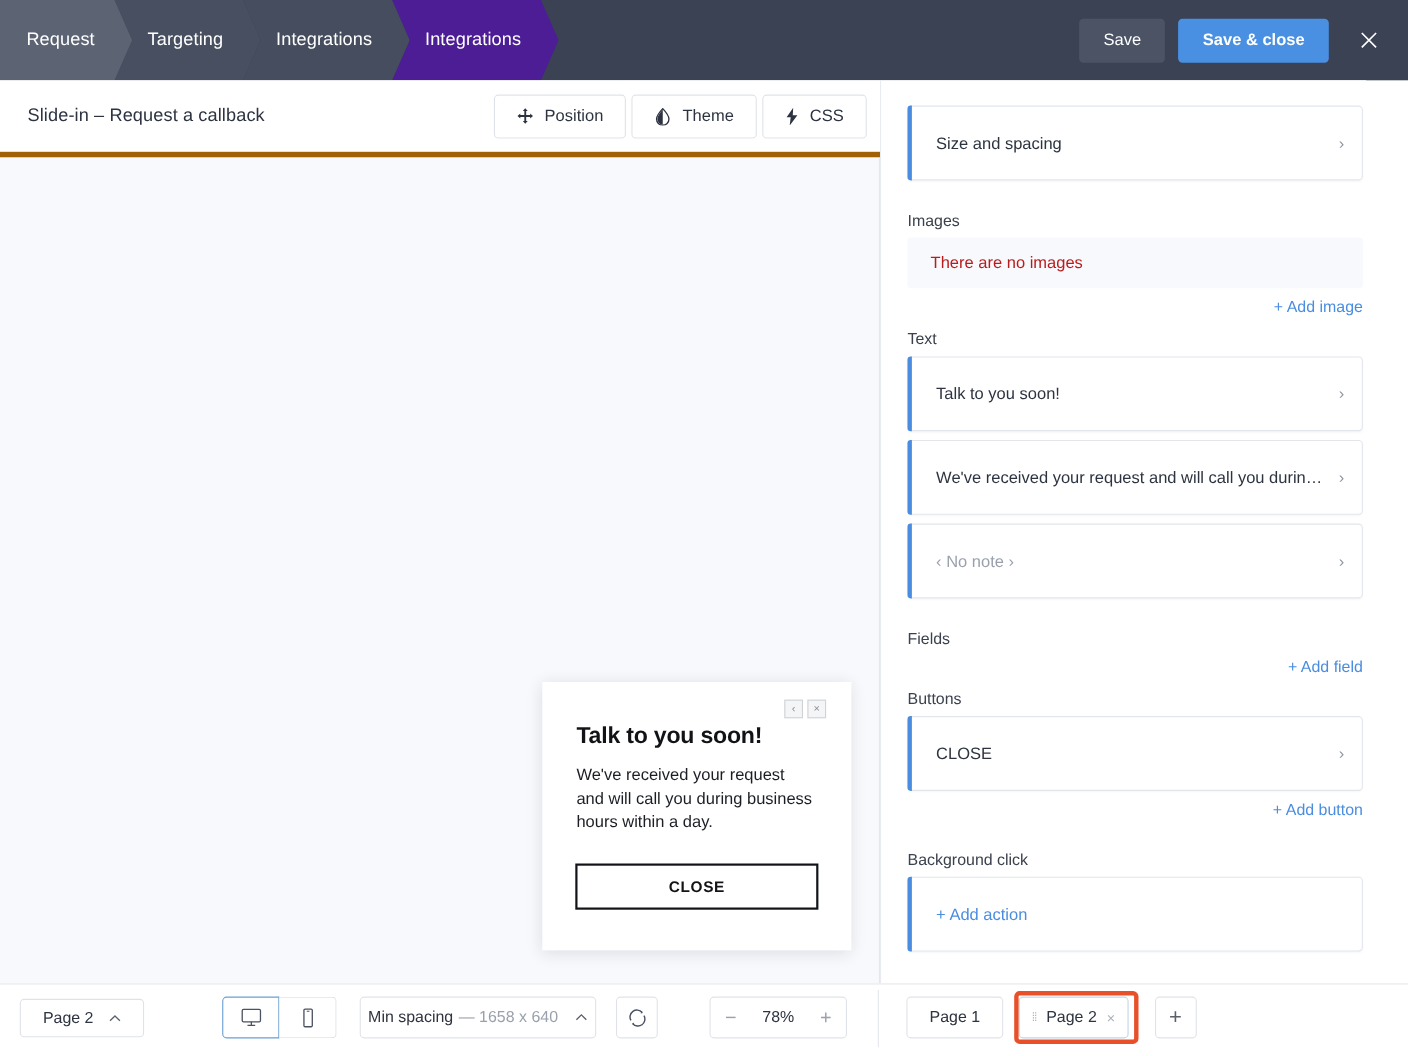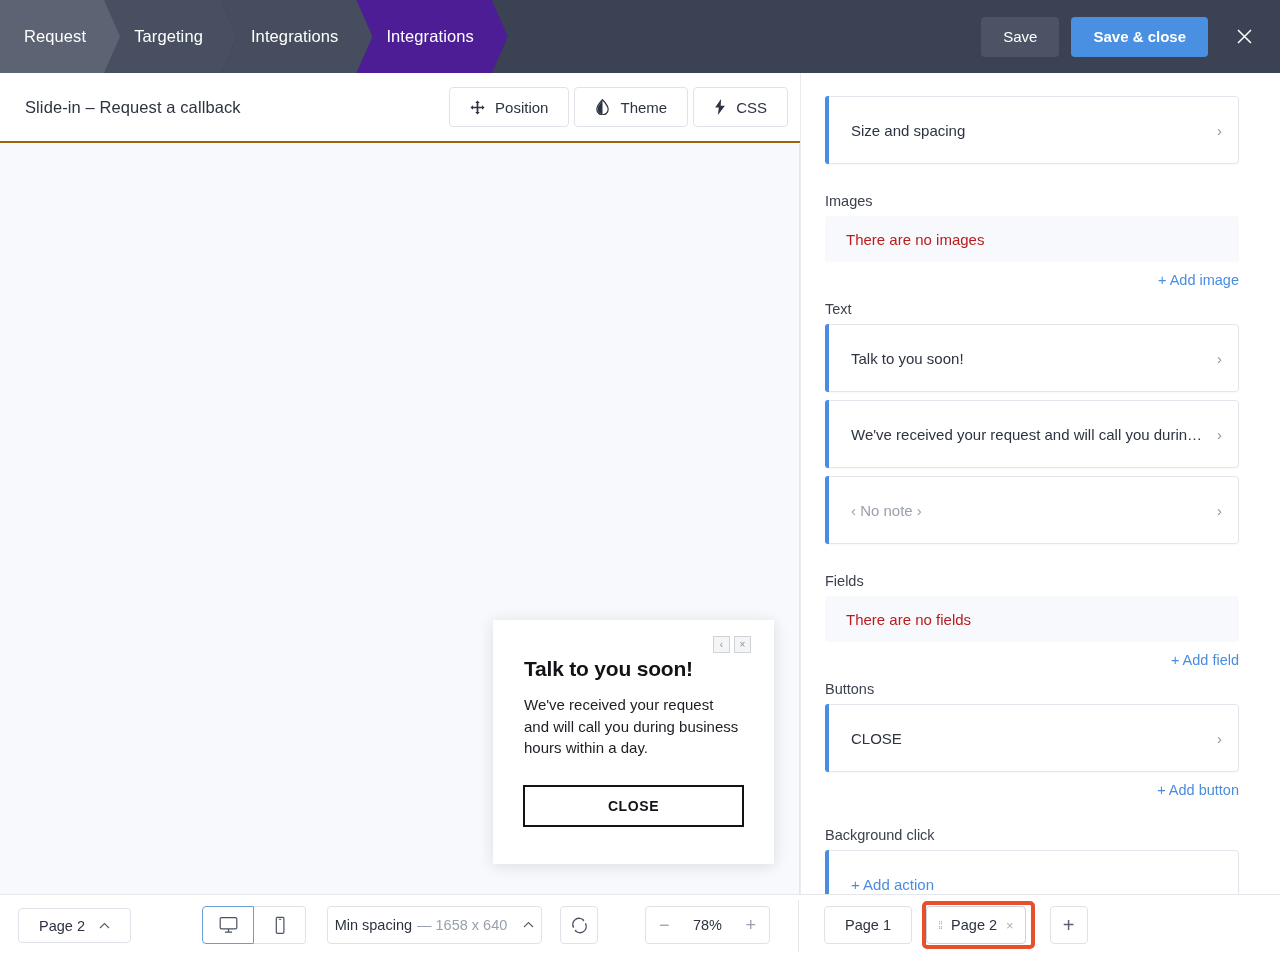--- a/index.html
+++ b/index.html
@@ -68,21 +68,21 @@
     width: 36px; height: 36px;
     display: flex; align-items: center; justify-content: center;
     cursor: pointer; margin-left: 6px;
   }
 
   
   #subbar {
     position: absolute; top: 73px; left: 0;
     width: 800px; height: 70px;
     background: #ffffff;
-    border-bottom: 2px solid #a16207;
+    border-bottom: 5px solid #a16207;
     display: flex; align-items: center;
   }
   #doc-title {
     margin-left: 25px;
     font-size: 16.5px;
     color: #2d3340;
     letter-spacing: .1px;
   }
   #subbar-actions {
     margin-left: auto; margin-right: 12px;
@@ -396,21 +396,20 @@
       <span class="chev">›</span>
     </div>
     <div style="height:8px"></div>
     <div class="card">
       <span class="card-label muted">‹ No note ›</span>
       <span class="chev">›</span>
     </div>
 
     <div style="height:29px"></div>
     <div class="section-label">Fields</div>
-    <div class="empty-box">There are no fields</div>
     <div class="add-link">+ Add field</div>
 
     <div style="height:13px"></div>
     <div class="section-label">Buttons</div>
     <div class="card">
       <span class="card-label">CLOSE</span>
       <span class="chev">›</span>
     </div>
     <div class="add-link">+ Add button</div>
 

